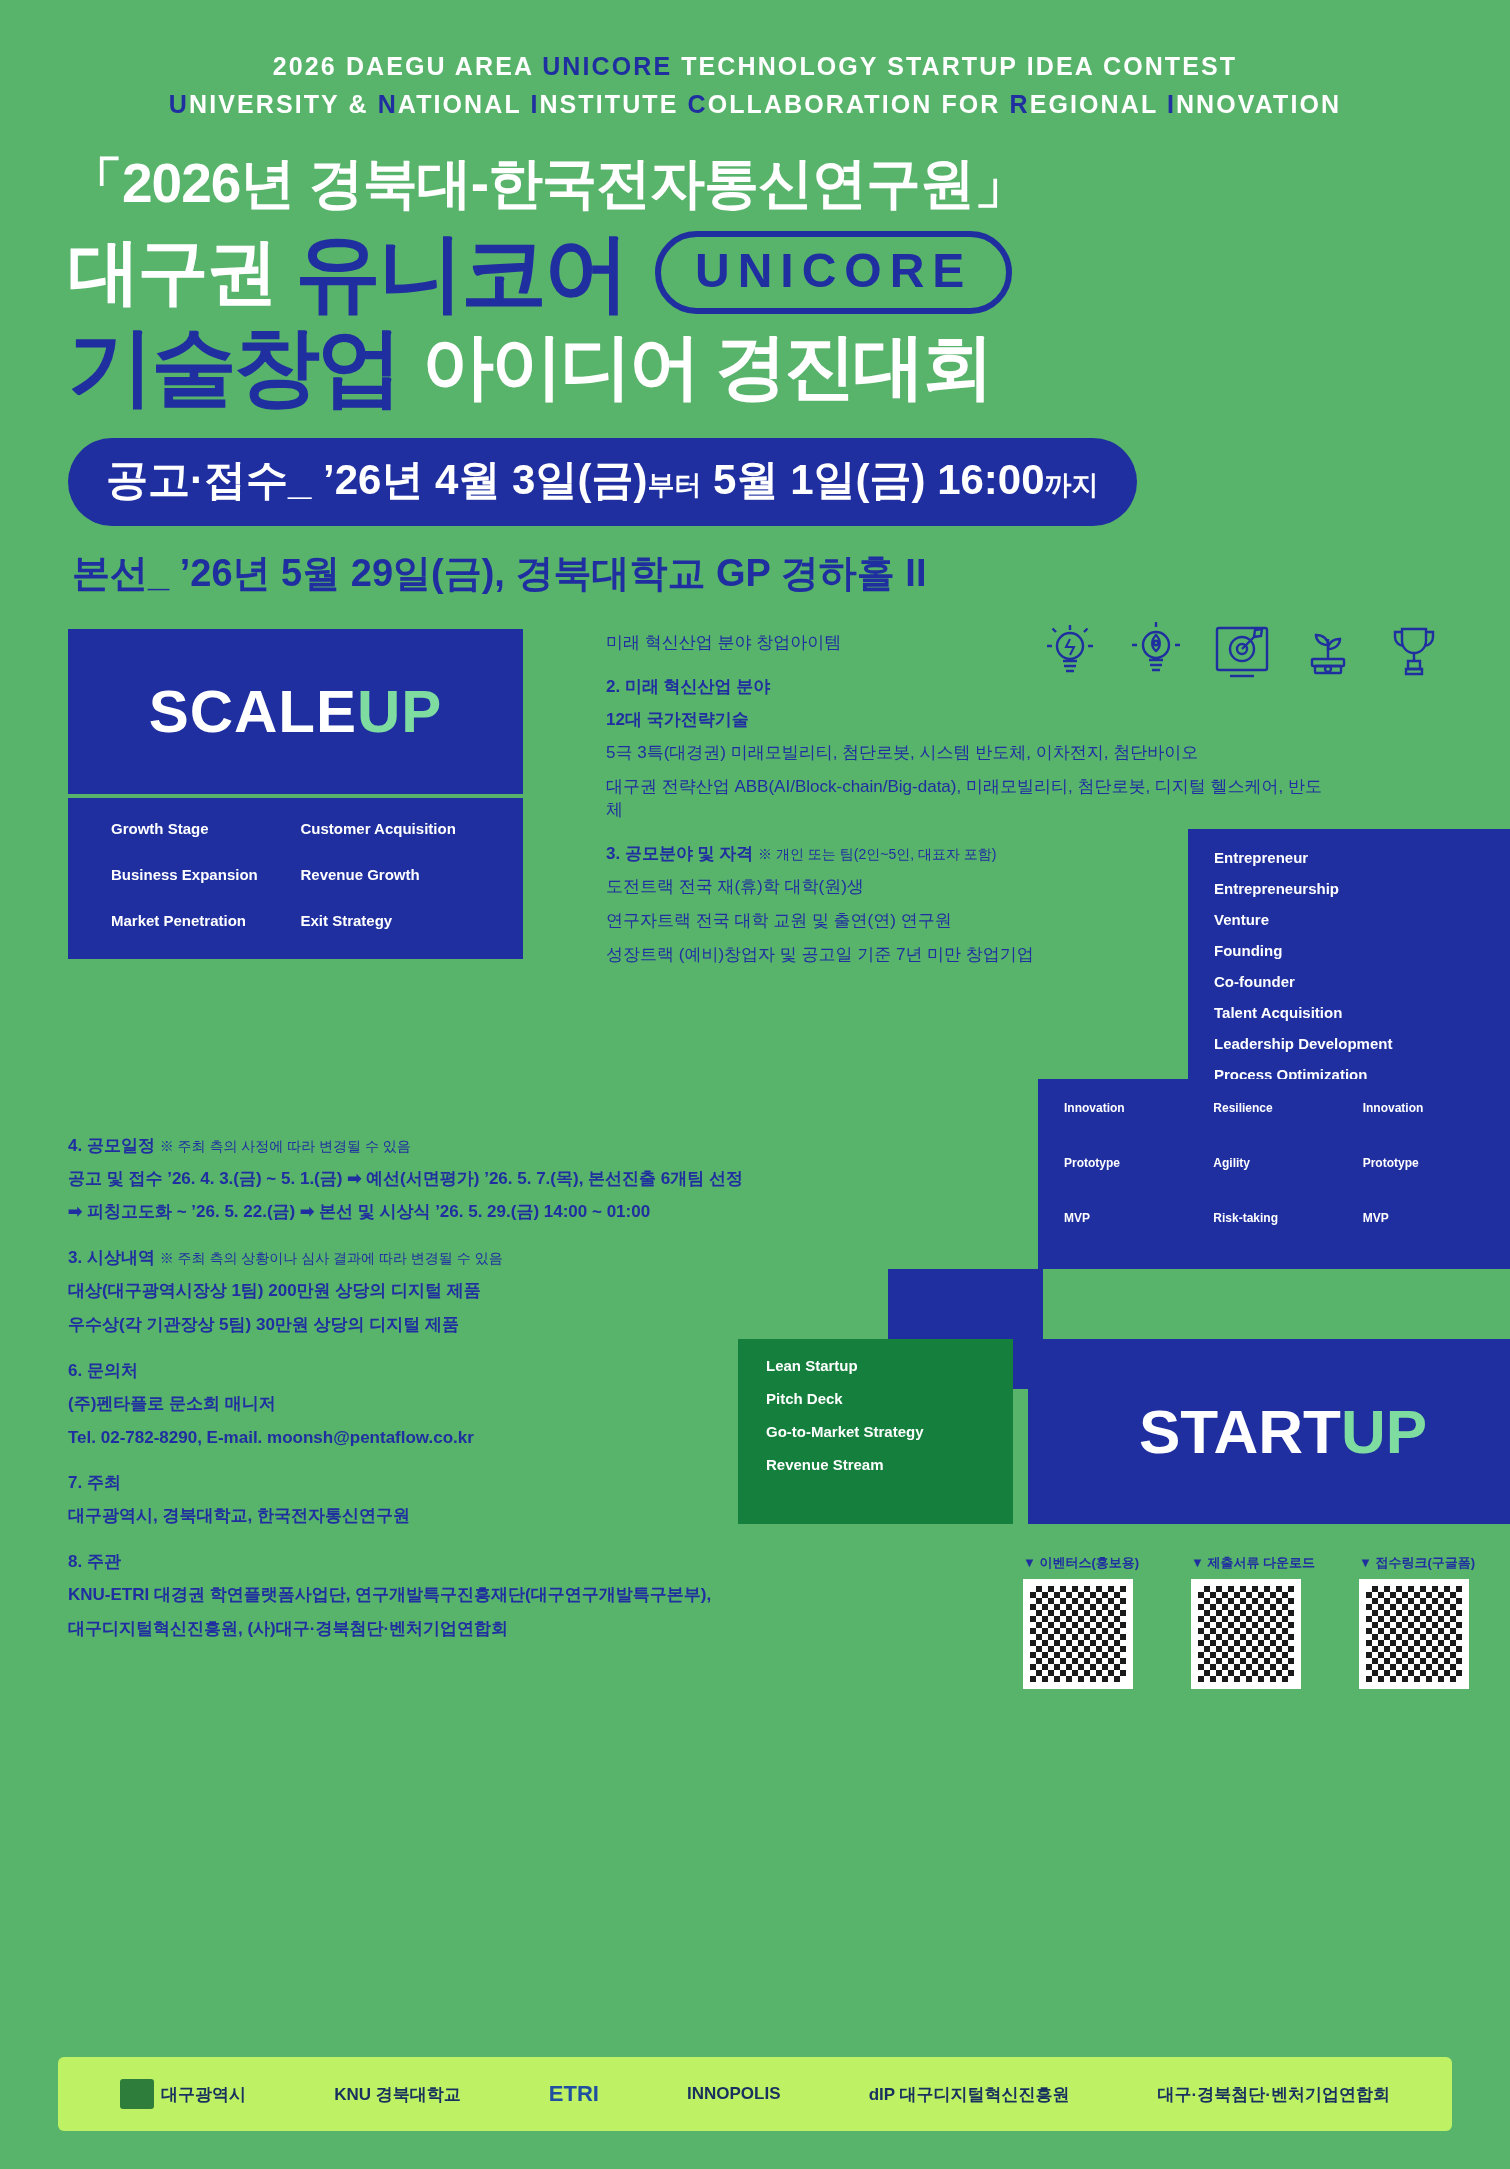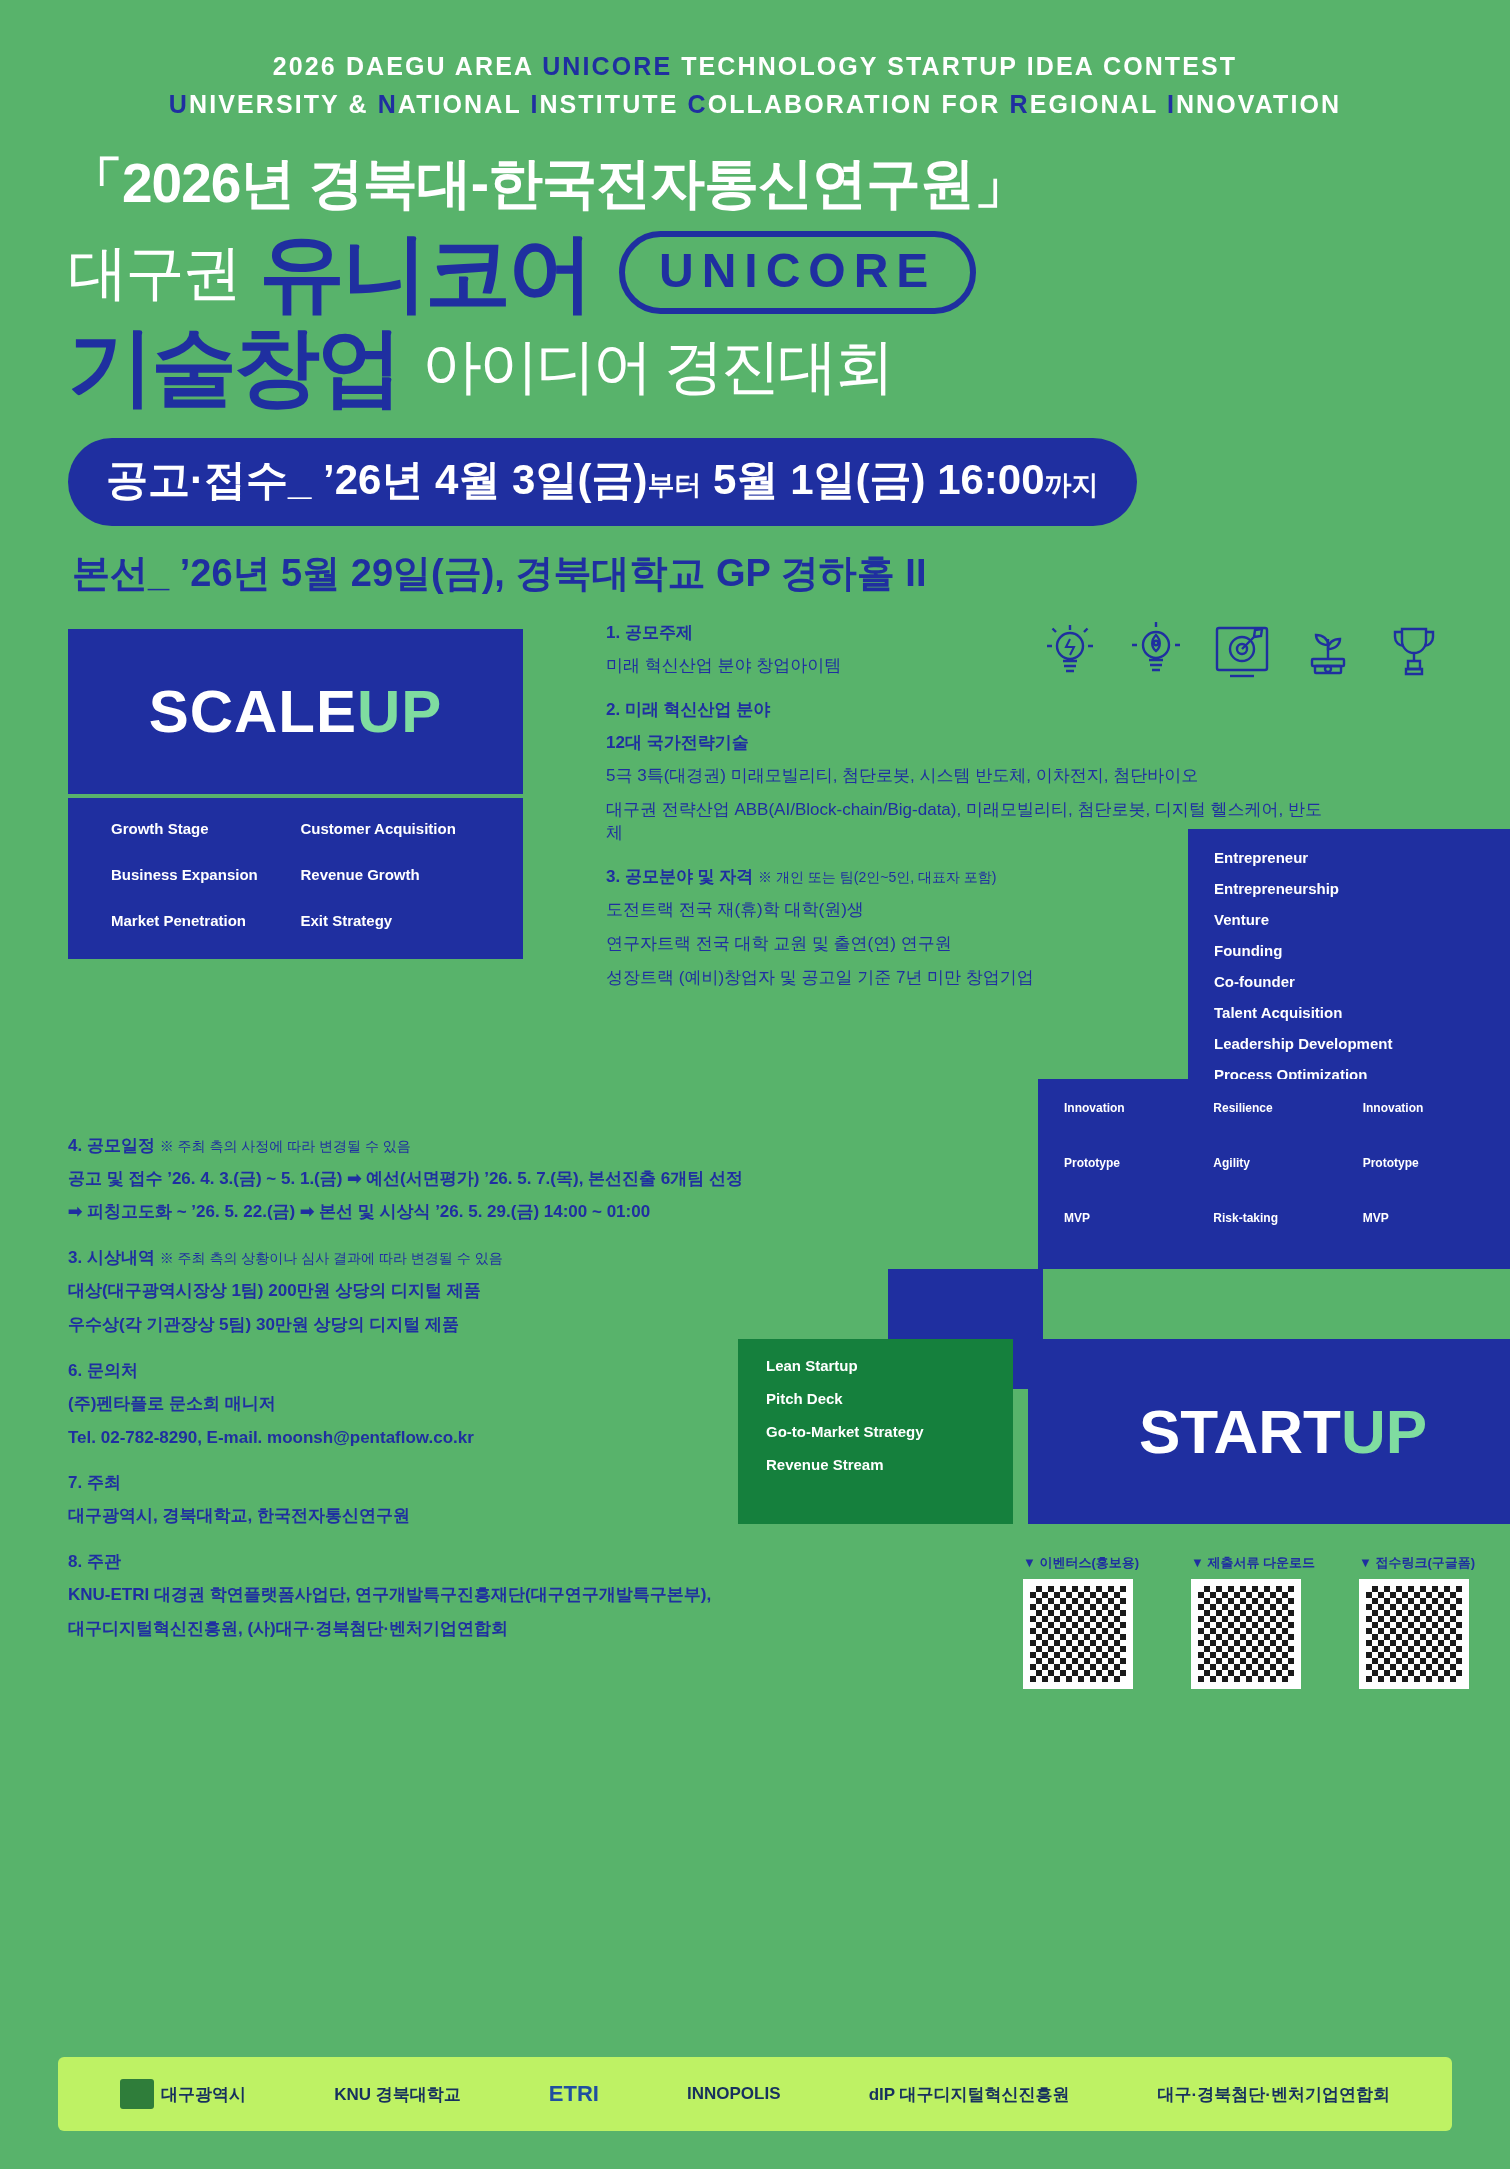--- a/index.html
+++ b/index.html
@@ -24,21 +24,21 @@
   
   .sub-title {
     margin-top: 24px;
     font-size: 55px; font-weight: bold; color:#ffffff;
     letter-spacing: -1px; text-align:left; padding-left: 10px;
   }
   .main-title-row {
     display:flex; align-items:center; gap: 20px;
     margin-top: 6px; padding-left: 10px;
   }
-  .t-white { color:#ffffff; font-size: 60px; font-weight:normal; letter-spacing:-3px; line-height:1.05;}
+  .t-white { color:#ffffff; font-size: 72px; font-weight:bold; letter-spacing:-3px; line-height:1.05;}
   .t-blue  { color:#1f2fa0; font-size: 86px; font-weight:bold; letter-spacing:-3px; line-height:1.05;}
   .unicore-pill {
     border: 6px solid #1f2fa0; border-radius: 60px;
     padding: 6px 34px 10px; font-size: 48px; font-weight: bold;
     letter-spacing: 8px; color:#1f2fa0; margin-left: 8px;
   }
   .main-title-row2 { display:flex; align-items:center; gap:22px; margin-top:4px; padding-left:10px;}
 
   
   .date-bar {
@@ -237,21 +237,20 @@
         <svg viewBox="0 0 64 64" fill="none" stroke="#1f2fa0" stroke-width="2.4">
           <path d="M20 10h24v12a12 12 0 0 1-24 0z"></path>
           <path d="M20 13h-7v5a9 9 0 0 0 9 9M44 13h7v5a9 9 0 0 1-9 9"></path>
           <path d="M32 34v8M24 50h16v5H24z"></path>
             <path d="M26 42h12v8H26z"></path>
         </svg>
       </span>
     </div>
 
     <div class="info-col">
-      <div class="info-h">1. 공모주제</div>
       <div class="info-l">미래 혁신산업 분야 창업아이템</div>
 
       <div class="info-h">2. 미래 혁신산업 분야</div>
       <div class="info-l" style="font-weight:bold">12대 국가전략기술</div>
       <div class="info-l">5극 3특(대경권) 미래모빌리티, 첨단로봇, 시스템 반도체, 이차전지, 첨단바이오</div>
       <div class="info-l">대구권 전략산업 ABB(AI/Block-chain/Big-data), 미래모빌리티, 첨단로봇, 디지털 헬스케어, 반도체</div>
 
       <div class="info-h">
         <span>3. 공모분야 및 자격</span>
         <span class="note">※ 개인 또는 팀(2인~5인, 대표자 포함)</span>

